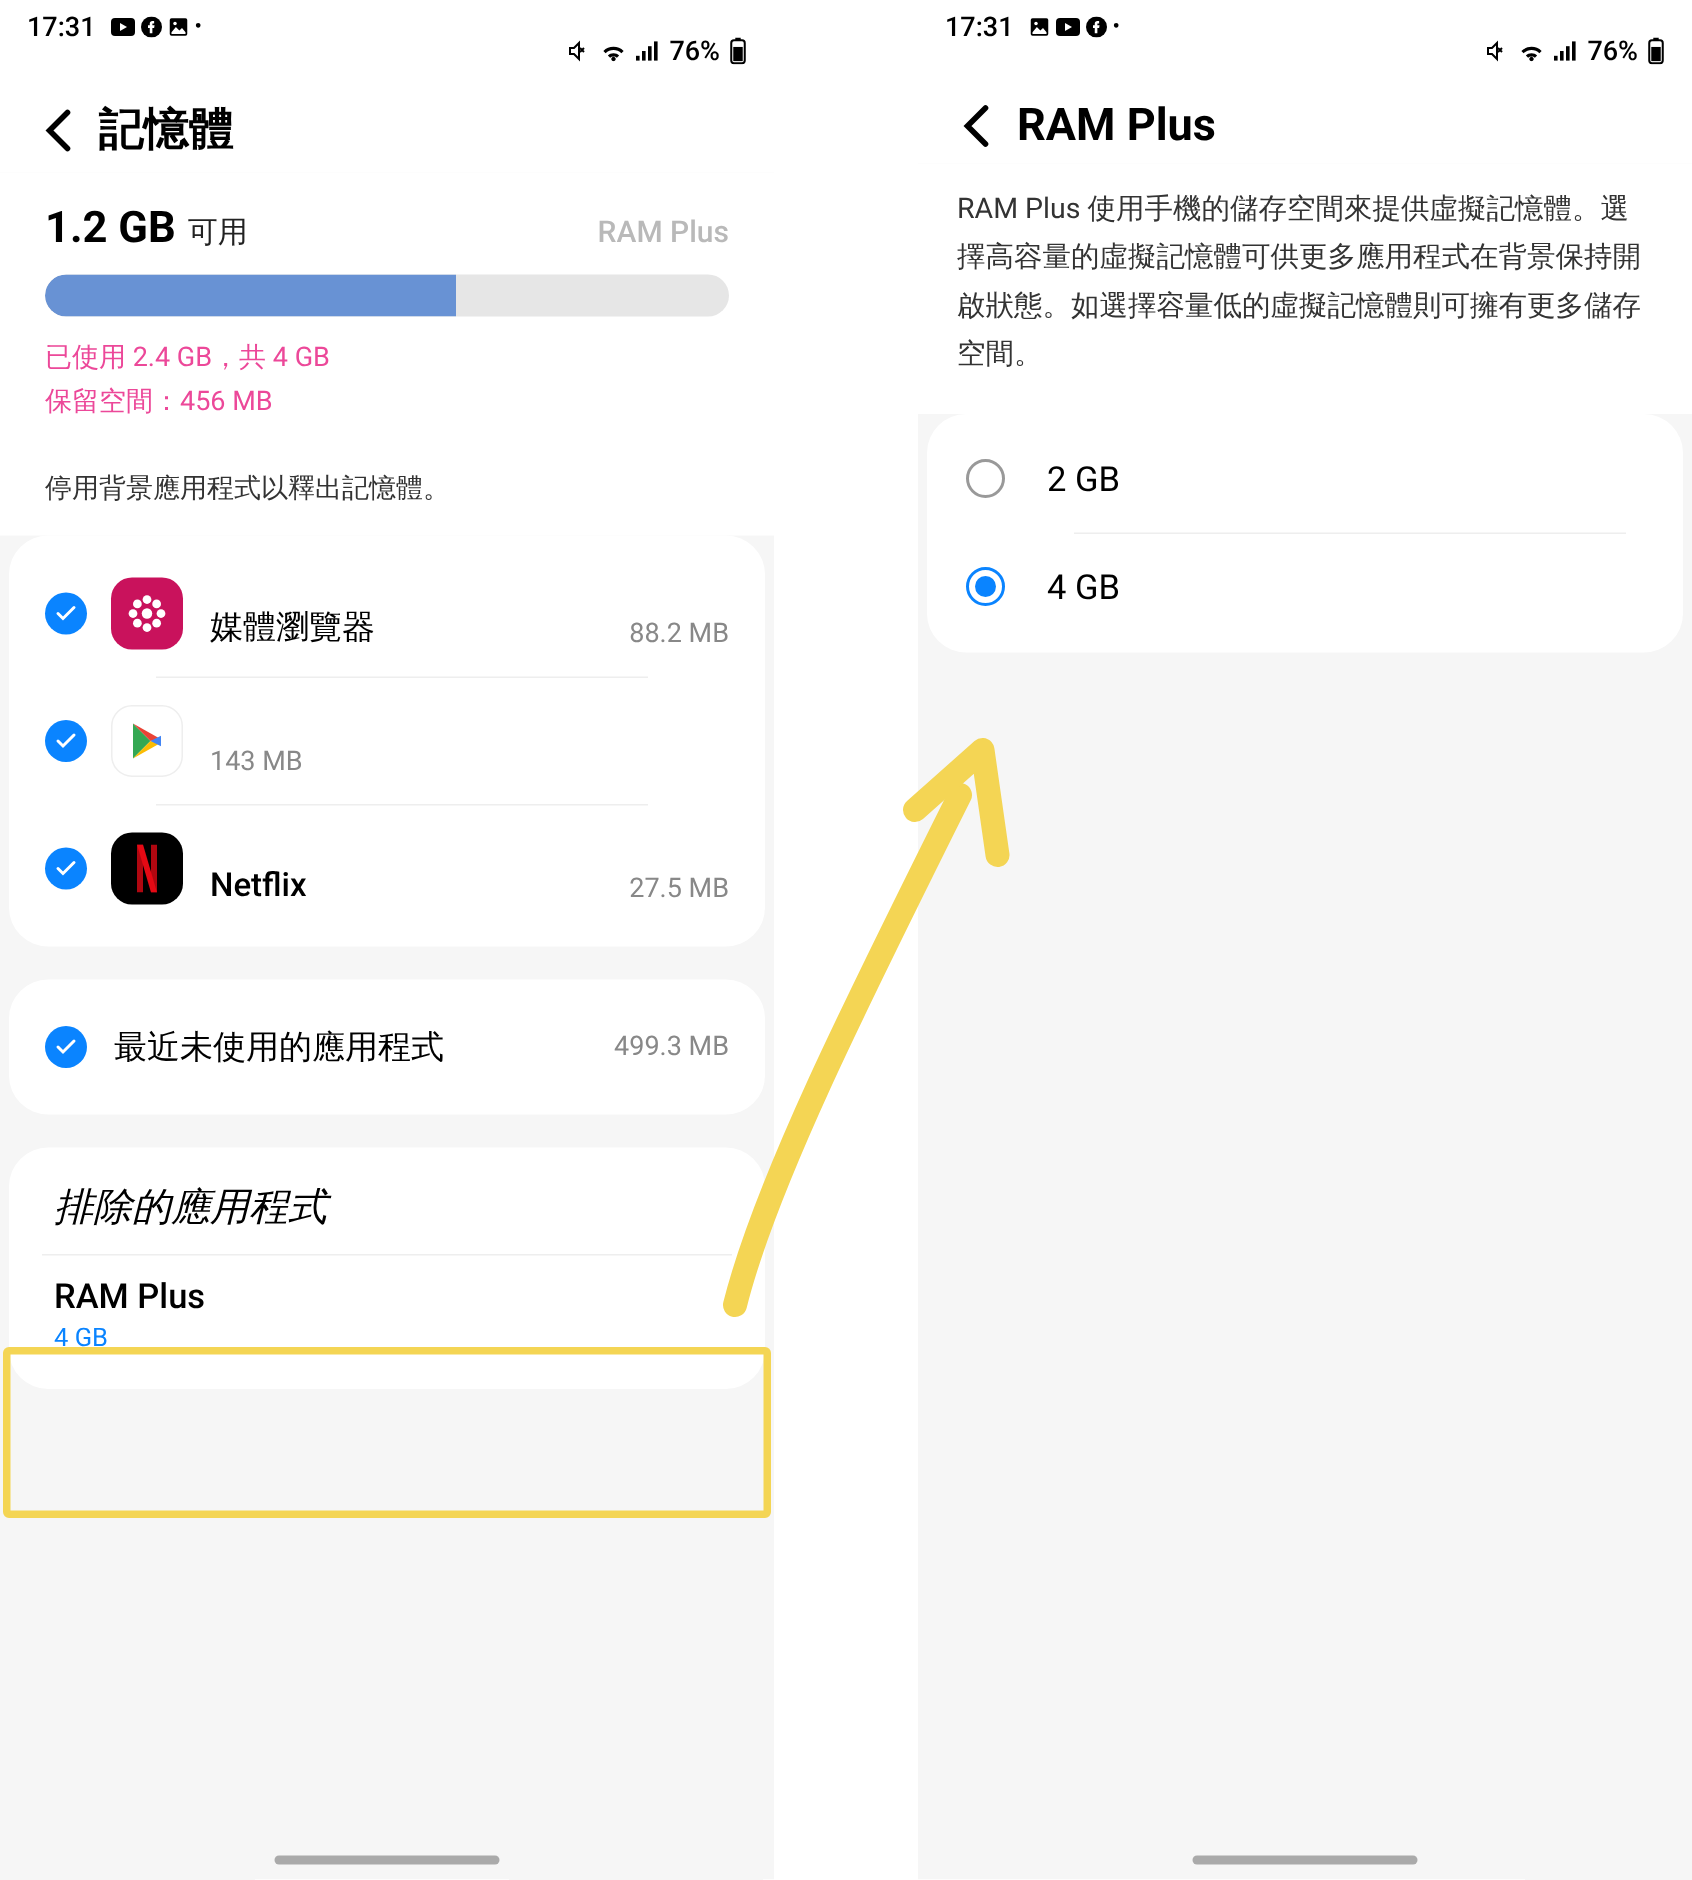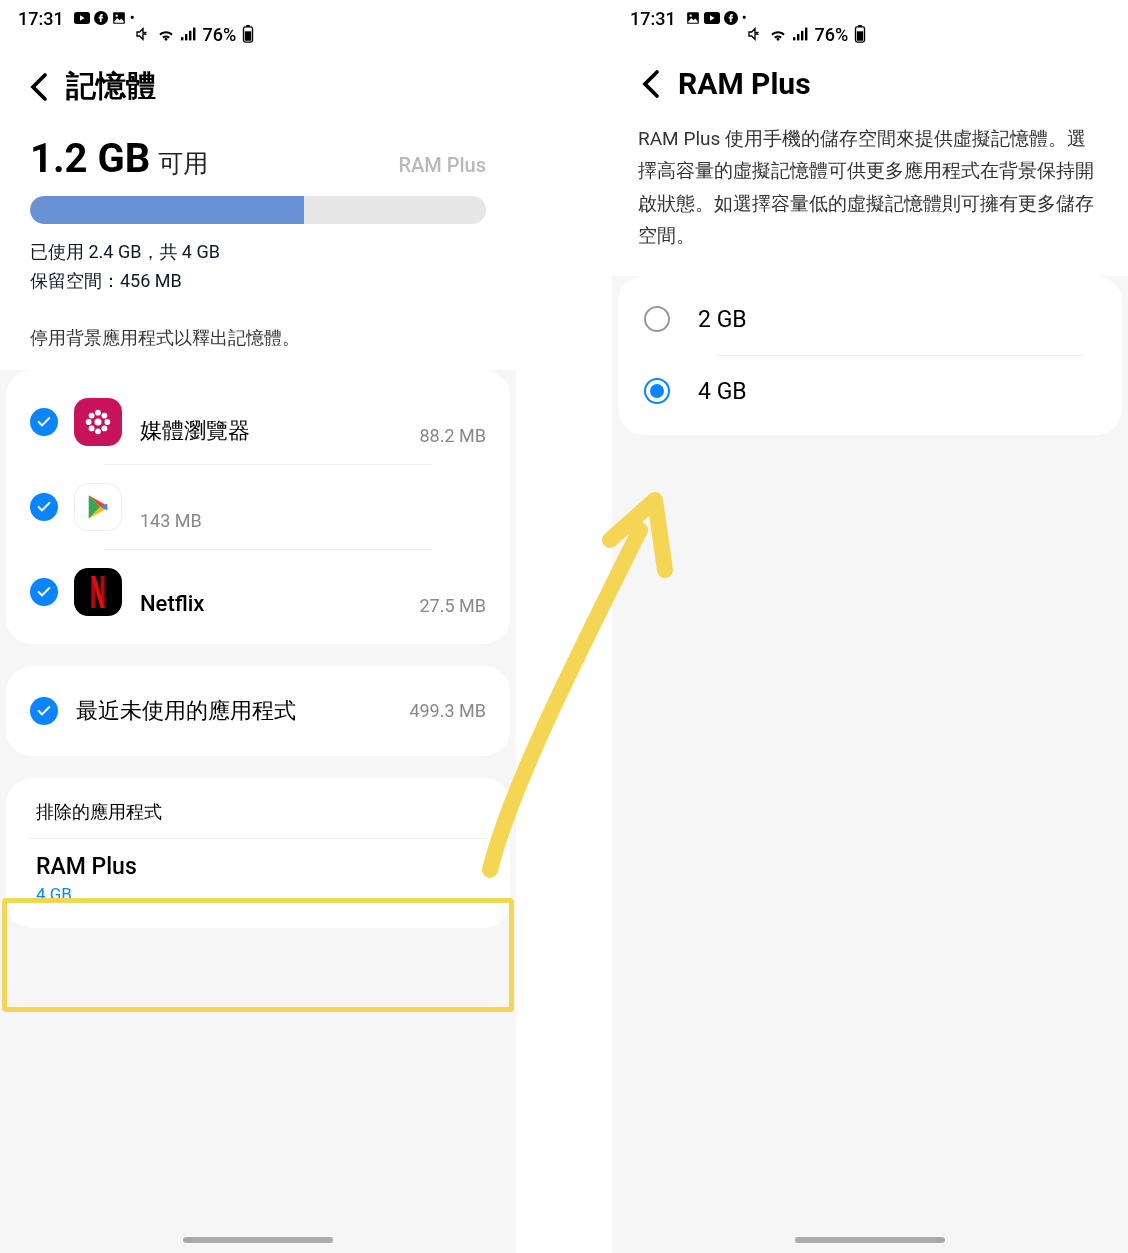--- a/index.html
+++ b/index.html
@@ -1,47 +1,47 @@
 <!DOCTYPE html>
 <html><head>
   <meta charset="utf-8">
   <style>
     * { margin: 0; padding: 0; box-sizing: border-box; font-family: -apple-system, BlinkMacSystemFont, "Segoe UI", Roboto, sans-serif; }
     body { background: #fff; display: flex; width: 1128px; height: 1253px; position: relative; }
     .screen { width: 516px; height: 100%; background: #f6f6f6; position: relative; overflow: hidden; }
     .screen-left { margin-right: 96px; }
-    .status-bar { height: 36px; display: flex; justify-content: flex-start; align-items: center; padding: 0 18px; background: #fff; font-size: 18px; font-weight: 500; color: #000; }
+    .status-bar { height: 36px; display: flex; justify-content: space-between; align-items: center; padding: 0 18px; background: #fff; font-size: 18px; font-weight: 500; color: #000; }
     .status-left { display: flex; align-items: center; gap: 10px; }
     .status-right { display: flex; align-items: center; gap: 6px; margin-top: 32px; }
     .status-icons { display: flex; align-items: center; gap: 4px; }
     .status-icons svg, .status-right svg { display: block; }
     .header { display: flex; align-items: center; padding: 30px 20px 8px 30px; gap: 18px; background: #fff; }
     .back-chevron { width: 18px; height: 30px; }
     .header-title { font-size: 30px; font-weight: 700; color: #000; }
     .memory-summary { background: #fff; padding: 20px 30px 20px 30px; }
     .mem-top { display: flex; align-items: baseline; justify-content: space-between; margin-bottom: 14px; }
-    .mem-free { font-size: 40px; font-weight: 700; color: #000; }
-    .mem-free-label { font-size: 25px; font-weight: 500; color: #222; margin-left: 4px; text-align: right; }
+    .mem-free { font-size: 29px; font-weight: 700; color: #000; }
+    .mem-free-label { font-size: 20px; font-weight: 500; color: #222; margin-left: 4px; text-align: right; }
     .ram-plus-label { font-size: 20px; color: #b9b9b9; font-weight: 500; }
     .progress-bar { width: 100%; height: 28px; border-radius: 14px; background: #e6e6e6; overflow: hidden; }
     .progress-fill { height: 100%; background: #6892d4; border-radius: 14px 0 0 14px; }
-    .mem-lines { margin-top: 14px; font-size: 18px; color: #0f172a; line-height: 1.6; }
+    .mem-lines { margin-top: 14px; font-size: 18px; color: #ec4899; line-height: 1.6; }
     .mem-hint { margin-top: 30px; font-size: 18px; color: #333; }
     .cleanup-btn { display: block; margin: 28px auto 18px; background: #0a84ff; color: #fff; font-size: 24px; font-weight: 600; border: none; border-radius: 34px; padding: 16px 36px; }
     .card { background: #fff; border-radius: 26px; margin: 0 6px 22px 6px; padding: 10px 18px; }
     .app-row { display: flex; align-items: center; padding: 16px 6px; gap: 16px; }
     .row-inner { flex: 1; display: flex; align-items: flex-end; gap: 18px; padding: 2px 0; }
     .check-circle { width: 28px; height: 28px; border-radius: 50%; background: #0a84ff; display: flex; align-items: center; justify-content: center; flex-shrink: 0; }
     .check-circle svg { width: 16px; height: 16px; }
     .app-icon { width: 48px; height: 48px; border-radius: 14px; display: flex; align-items: center; justify-content: center; flex-shrink: 0; }
     .app-name { flex: 1; font-size: 22px; font-weight: 500; color: #000; }
     .app-size { font-size: 18px; color: #888; }
     .recent-row { display: flex; align-items: center; padding: 20px 6px; gap: 18px; }
     .section-card { background: #fff; border-radius: 26px; margin: 0 6px 22px 6px; padding: 18px 22px; }
-    .section-title { font-size: 18px; font-weight: 500; color: #000; padding: 4px 8px 14px 8px; }
+    .section-title { font-size: 26px; font-weight: 500; color: #000; padding: 4px 8px 14px 8px; font-style: italic; }
     .ram-plus-row { padding: 14px 8px 6px 8px; border-top: 1px solid #eee; }
     .ram-plus-title { font-size: 23px; font-weight: 500; color: #000; margin-bottom: 4px; }
     .ram-plus-value { font-size: 17px; color: #0a84ff; }
     .highlight-box { position: absolute; border: 5px solid #f4d554; border-radius: 4px; pointer-events: none; }
     .nav-bar { position: absolute; bottom: 10px; left: 50%; transform: translateX(-50%); width: 150px; height: 6px; background: #aaa; border-radius: 3px; }
     .desc-text { padding: 14px 26px 24px 26px; font-size: 19px; color: #333; line-height: 1.7; background: #fff; }
     .radio-card { background: #fff; border-radius: 26px; margin: 0 6px; padding: 8px 18px; }
     .radio-row { display: flex; padding: 22px 8px; gap: 28px; }
     .radio-inner { flex: 1; display: flex; align-items: center; padding: 0; }
     .radio-circle { width: 26px; height: 26px; border-radius: 50%; border: 2px solid #999; display: flex; align-items: center; justify-content: center; flex-shrink: 0; }

